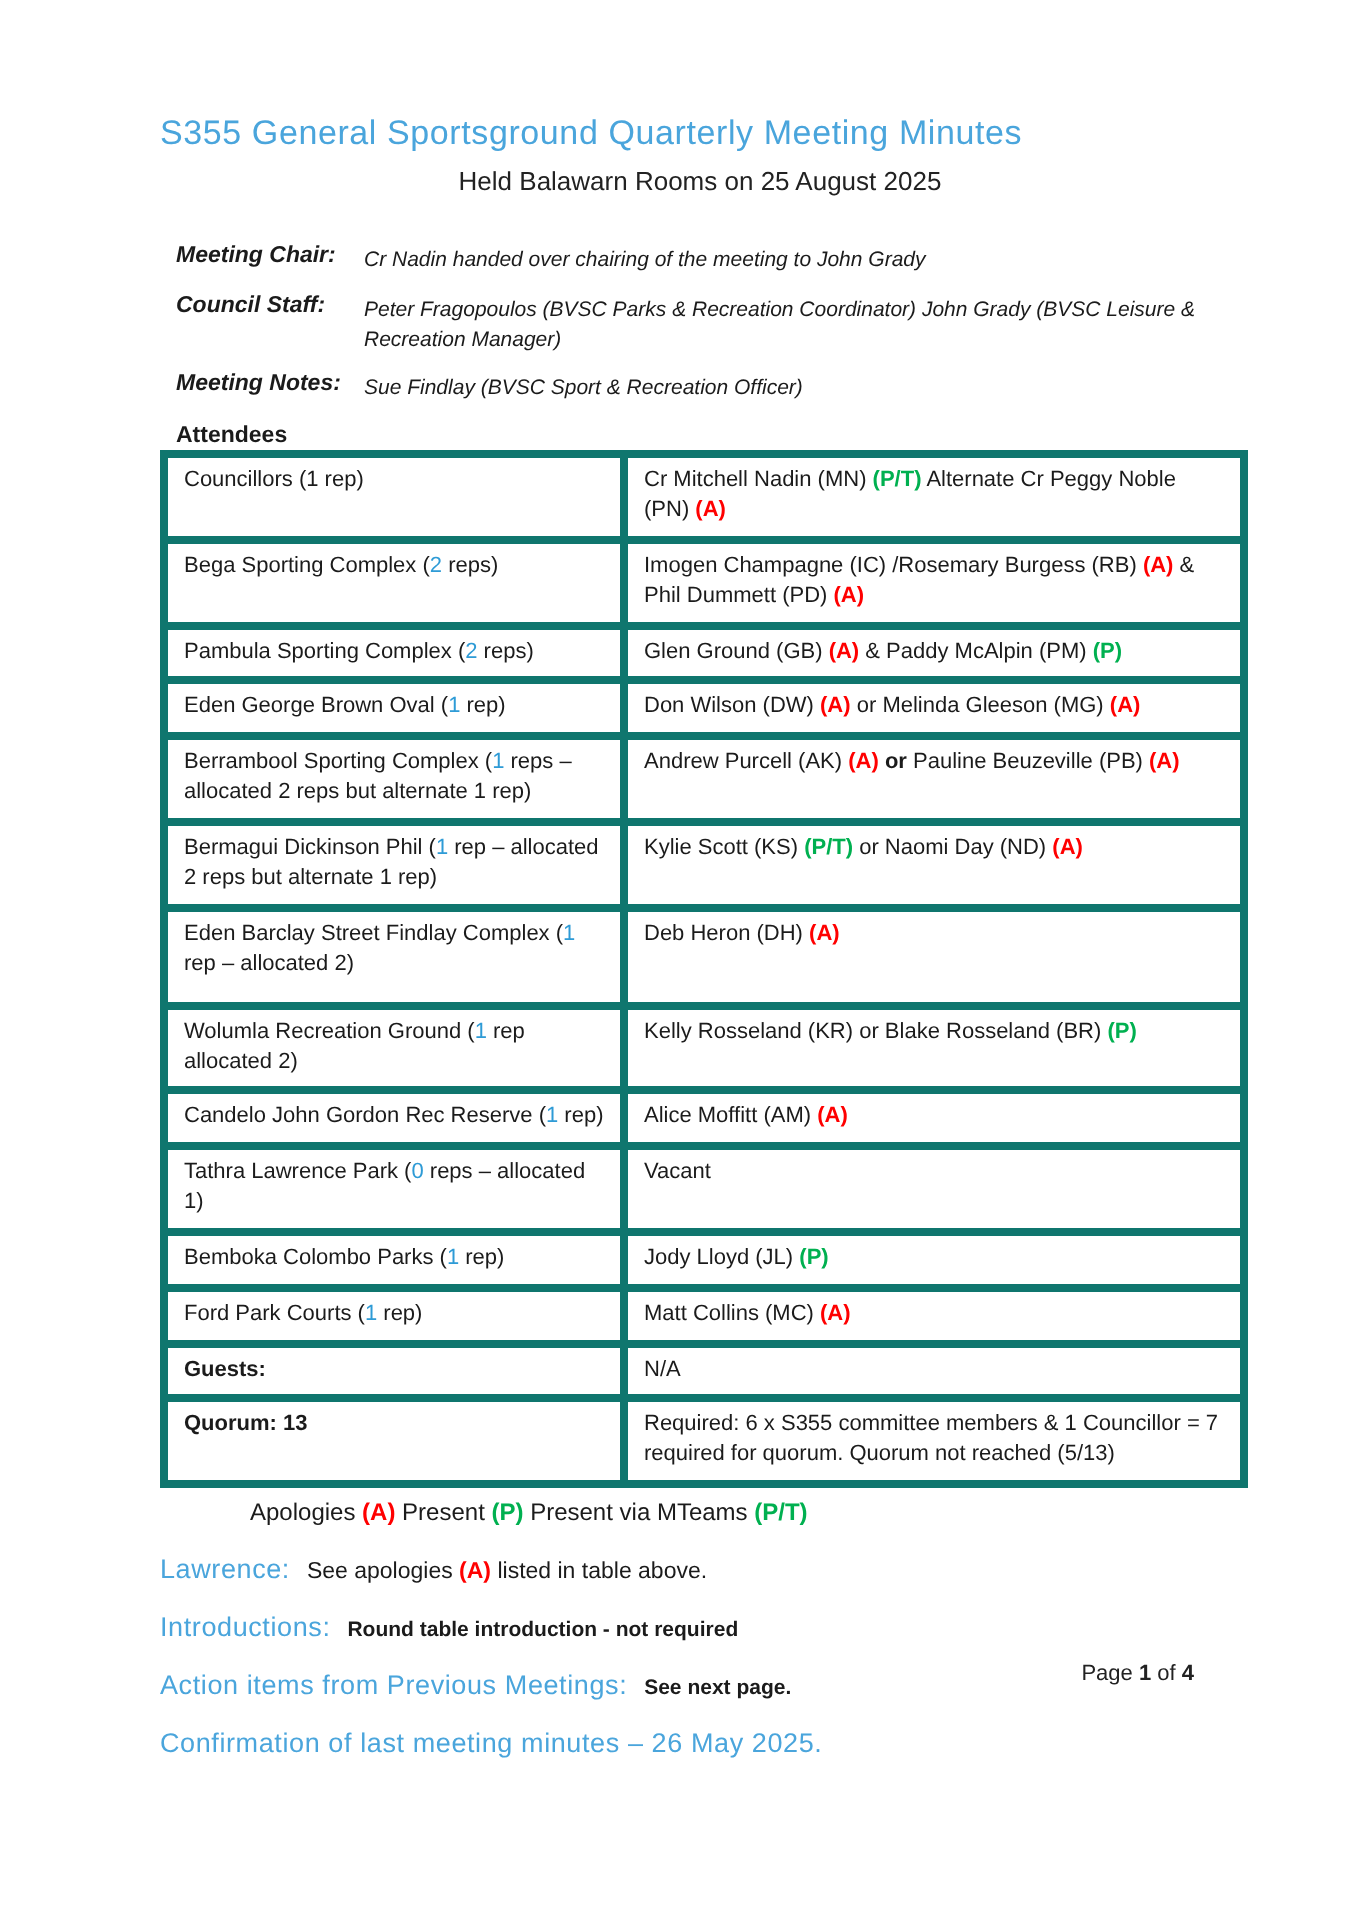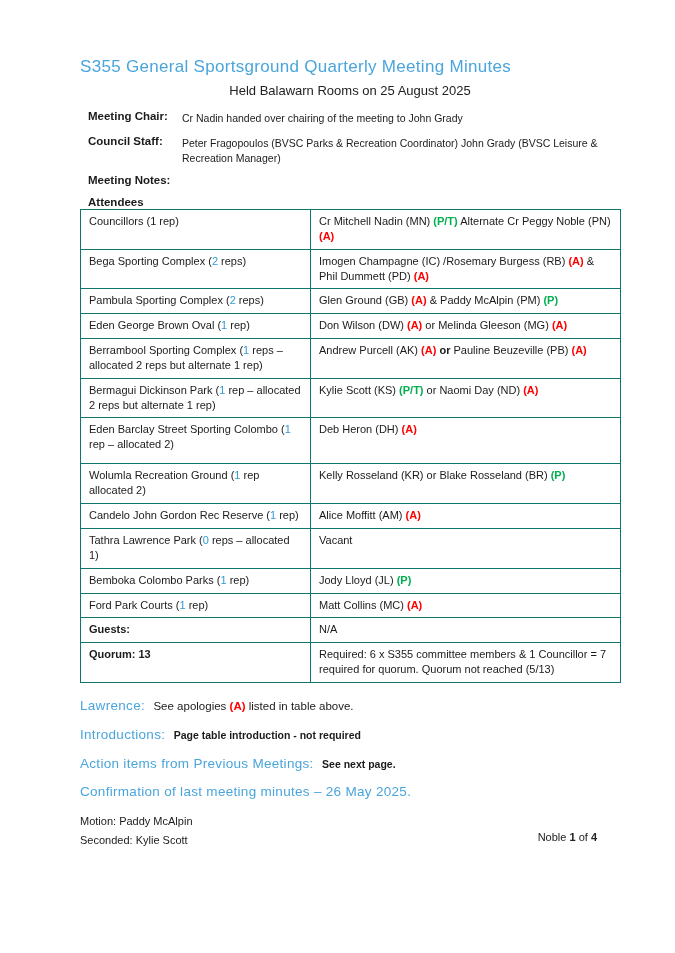--- a/index.html
+++ b/index.html
@@ -18,28 +18,28 @@
     line-height:1.2;
     letter-spacing:0.3px;
     font-weight:400;
   }
   .doc-subtitle{
     text-align:center;
     font-size:13px;
     margin-top:6px;
     color:#222;
   }
-  .meta{margin-top:12px;}
+  .meta{margin-top:24px;font-style:italic;}
   .meta-row{display:flex;margin-bottom:8px;padding-left:8px;}
   .meta-label{width:94px;flex-shrink:0;font-weight:700;font-size:11.5px;}
   .meta-value{font-size:10.5px;padding-top:1px;line-height:1.45;}
   .attendees-heading{font-weight:700;font-size:11.5px;margin:10px 0 1px 8px;}
   table.attendees{border-collapse:collapse;width:540px;font-size:11px;table-layout:fixed;}
   table.attendees td{
-    border:1px solid #0f766e;
+    border:4px solid #0f766e;
     padding:4px 8px 5px 8px;
     vertical-align:top;
     line-height:1.35;
     word-wrap:break-word;
   }
   tr.row-tall td{height:36px;}
   .b{font-weight:700;}
   .red{color:#FF0000;}
   .green{color:#00B050;}
   .blue{color:#2E9BD6;}
@@ -65,20 +65,21 @@
       <div class="meta-row">
         <div class="meta-label">Meeting Chair:</div>
         <div class="meta-value">Cr Nadin handed over chairing of the meeting to John Grady</div>
       </div>
       <div class="meta-row">
         <div class="meta-label">Council Staff:</div>
         <div class="meta-value" style="max-width:430px;">Peter Fragopoulos (BVSC Parks &amp; Recreation Coordinator) John Grady (BVSC Leisure &amp; Recreation Manager)</div>
       </div>
       <div class="meta-row">
         <div class="meta-label">Meeting Notes:</div>
+        <div class="meta-value">Sue Findlay (BVSC Sport &amp; Recreation Officer)</div>
       </div>
     </div>
 
     <div class="attendees-heading">Attendees</div>
 
     <table class="attendees">
       <colgroup>
           <col style="width:230px">
           <col style="width:310px">
         </colgroup>
@@ -97,25 +98,25 @@
         </tr>
         <tr>
           <td><span>Eden George Brown Oval (</span><span class="blue">1</span><span> rep)</span></td>
           <td><span>Don Wilson (DW) </span><span class="red b">(A)</span><span> or Melinda Gleeson (MG) </span><span class="red b">(A)</span></td>
         </tr>
         <tr>
           <td><span>Berrambool Sporting Complex (</span><span class="blue">1</span><span> reps – allocated 2 reps but alternate 1 rep)</span></td>
           <td><span>Andrew Purcell (AK) </span><span class="red b">(A)</span><span> </span><span class="b">or</span><span> Pauline Beuzeville (PB) </span><span class="red b">(A)</span></td>
         </tr>
         <tr>
-          <td><span>Bermagui Dickinson Park (</span><span class="blue">1</span><span> rep – allocated 2 reps but alternate 1 rep)</span></td>
+          <td><span>Bermagui Dickinson Phil (</span><span class="blue">1</span><span> rep – allocated 2 reps but alternate 1 rep)</span></td>
           <td><span>Kylie Scott (KS) </span><span class="green b">(P/T)</span><span> or Naomi Day (ND) </span><span class="red b">(A)</span></td>
         </tr>
         <tr class="row-tall">
-          <td><span>Eden Barclay Street Sporting Colombo (</span><span class="blue">1</span><span> rep – allocated 2)</span></td>
+          <td><span>Eden Barclay Street Findlay Complex (</span><span class="blue">1</span><span> rep – allocated 2)</span></td>
           <td><span>Deb Heron (DH) </span><span class="red b">(A)</span></td>
         </tr>
         <tr>
           <td><span>Wolumla Recreation Ground (</span><span class="blue">1</span><span> rep allocated 2)</span></td>
           <td><span>Kelly Rosseland (KR) or Blake Rosseland (BR) </span><span class="green b">(P)</span></td>
         </tr>
         <tr>
           <td><span>Candelo John Gordon Rec Reserve (</span><span class="blue">1</span><span> rep)</span></td>
           <td><span>Alice Moffitt (AM) </span><span class="red b">(A)</span></td>
         </tr>
@@ -135,40 +136,41 @@
           <td><span class="b">Guests:</span></td>
           <td><span>N/A</span></td>
         </tr>
         <tr>
           <td><span class="b">Quorum: 13</span></td>
           <td><span>Required: 6 x S355 committee members &amp; 1 Councillor = 7 required for quorum. Quorum not reached (5/13)</span></td>
         </tr>
       </tbody>
     </table>
 
+    <div class="legend"><span>Apologies </span><span class="red b">(A)</span><span> Present </span><span class="green b">(P)</span><span> Present via MTeams </span><span class="green b">(P/T)</span></div>
 
     <div class="sections">
       <div class="section-line">
         <span class="sec-h">Lawrence:</span>
         <span class="sec-body"><span>See apologies </span><span class="red b">(A)</span><span> listed in table above.</span></span>
       </div>
       <div class="section-line">
         <span class="sec-h">Introductions:</span>
-        <span class="sec-body small"><span>Page table introduction - not required</span></span>
+        <span class="sec-body small"><span>Round table introduction - not required</span></span>
       </div>
       <div class="section-line">
         <span class="sec-h">Action items from Previous Meetings:</span>
         <span class="sec-body small"><span>See next page.</span></span>
       </div>
       <div class="section-line">
         <span class="sec-h">Confirmation of last meeting minutes – 26 May 2025.</span>
       </div>
     </div>
 
     <div class="motion">
       <div>Motion: Paddy McAlpin</div>
       <div>Seconded: Kylie Scott</div>
     </div>
 
   </div>
 
-  <div class="footer"><span>Noble </span><span class="b">1</span><span> of </span><span class="b">4</span></div>
+  <div class="footer"><span>Page </span><span class="b">1</span><span> of </span><span class="b">4</span></div>
 </div>
 
 </body></html>

